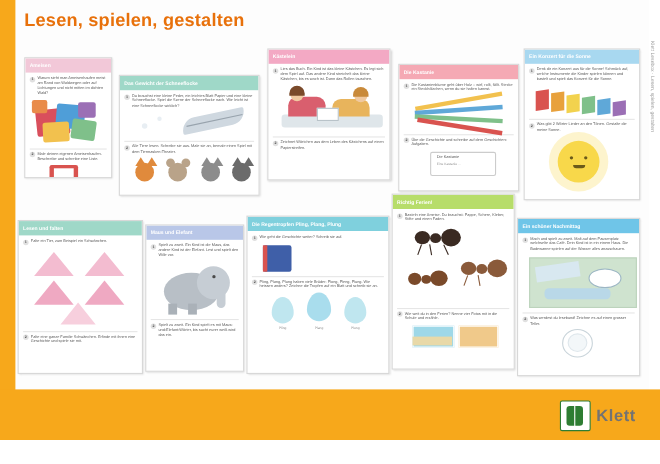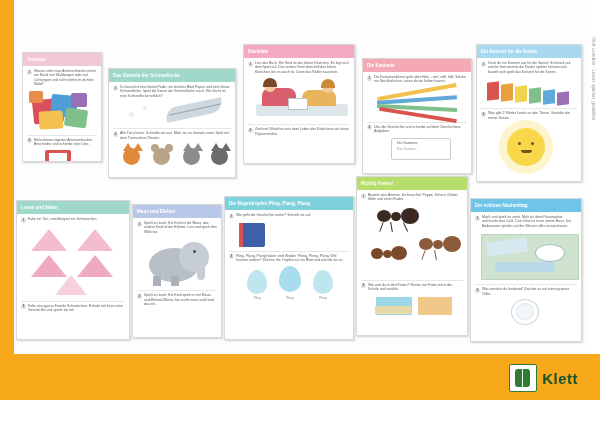--- a/index.html
+++ b/index.html
@@ -56,21 +56,21 @@
     position:relative;border-radius:2px;
   }
   .klett-mark:before{
     content:"";position:absolute;left:5px;top:4px;width:7px;height:18px;
     background:#2e7d32;border-radius:3px 0 0 3px;
   }
   .klett-mark:after{
     content:"";position:absolute;left:13px;top:4px;width:7px;height:18px;
     background:#2e7d32;border-radius:0 3px 3px 0;
   }
-  .klett-text{font-size:15px;font-weight:bold;color:#14532d;letter-spacing:.5px;}
+  .klett-text{font-size:15px;font-weight:bold;color:#737373;letter-spacing:.5px;}
 
   
   .card{
     position:absolute;
     background:#ffffff;
     border:1px solid #d8d8d8;
     box-shadow:1px 1px 2px rgba(0,0,0,.18);
     overflow:hidden;
   }
   .card .hdr{
@@ -103,20 +103,21 @@
   .tri{position:absolute;width:0;height:0;}
 </style>
 </head>
 <body>
 
 <div id="page">
 
   <div class="left-bar"></div>
   <div class="right-bar"></div>
 
+  <div class="title">Lesen, spielen, gestalten</div>
 
   <div class="card" style="left:22px;top:52px;width:78px;height:108px;">
     <div class="hdr" style="background:#f2c8d8;">
       <span>Ameisen</span>
     </div>
     <div class="body">
       <div class="step">
         <div class="num">1</div>
         <div class="txt">Warum sieht man Ameisenhaufen meist am Rand von Waldwegen oder auf Lichtungen und nicht mitten im dichten Wald?</div>
       </div>

